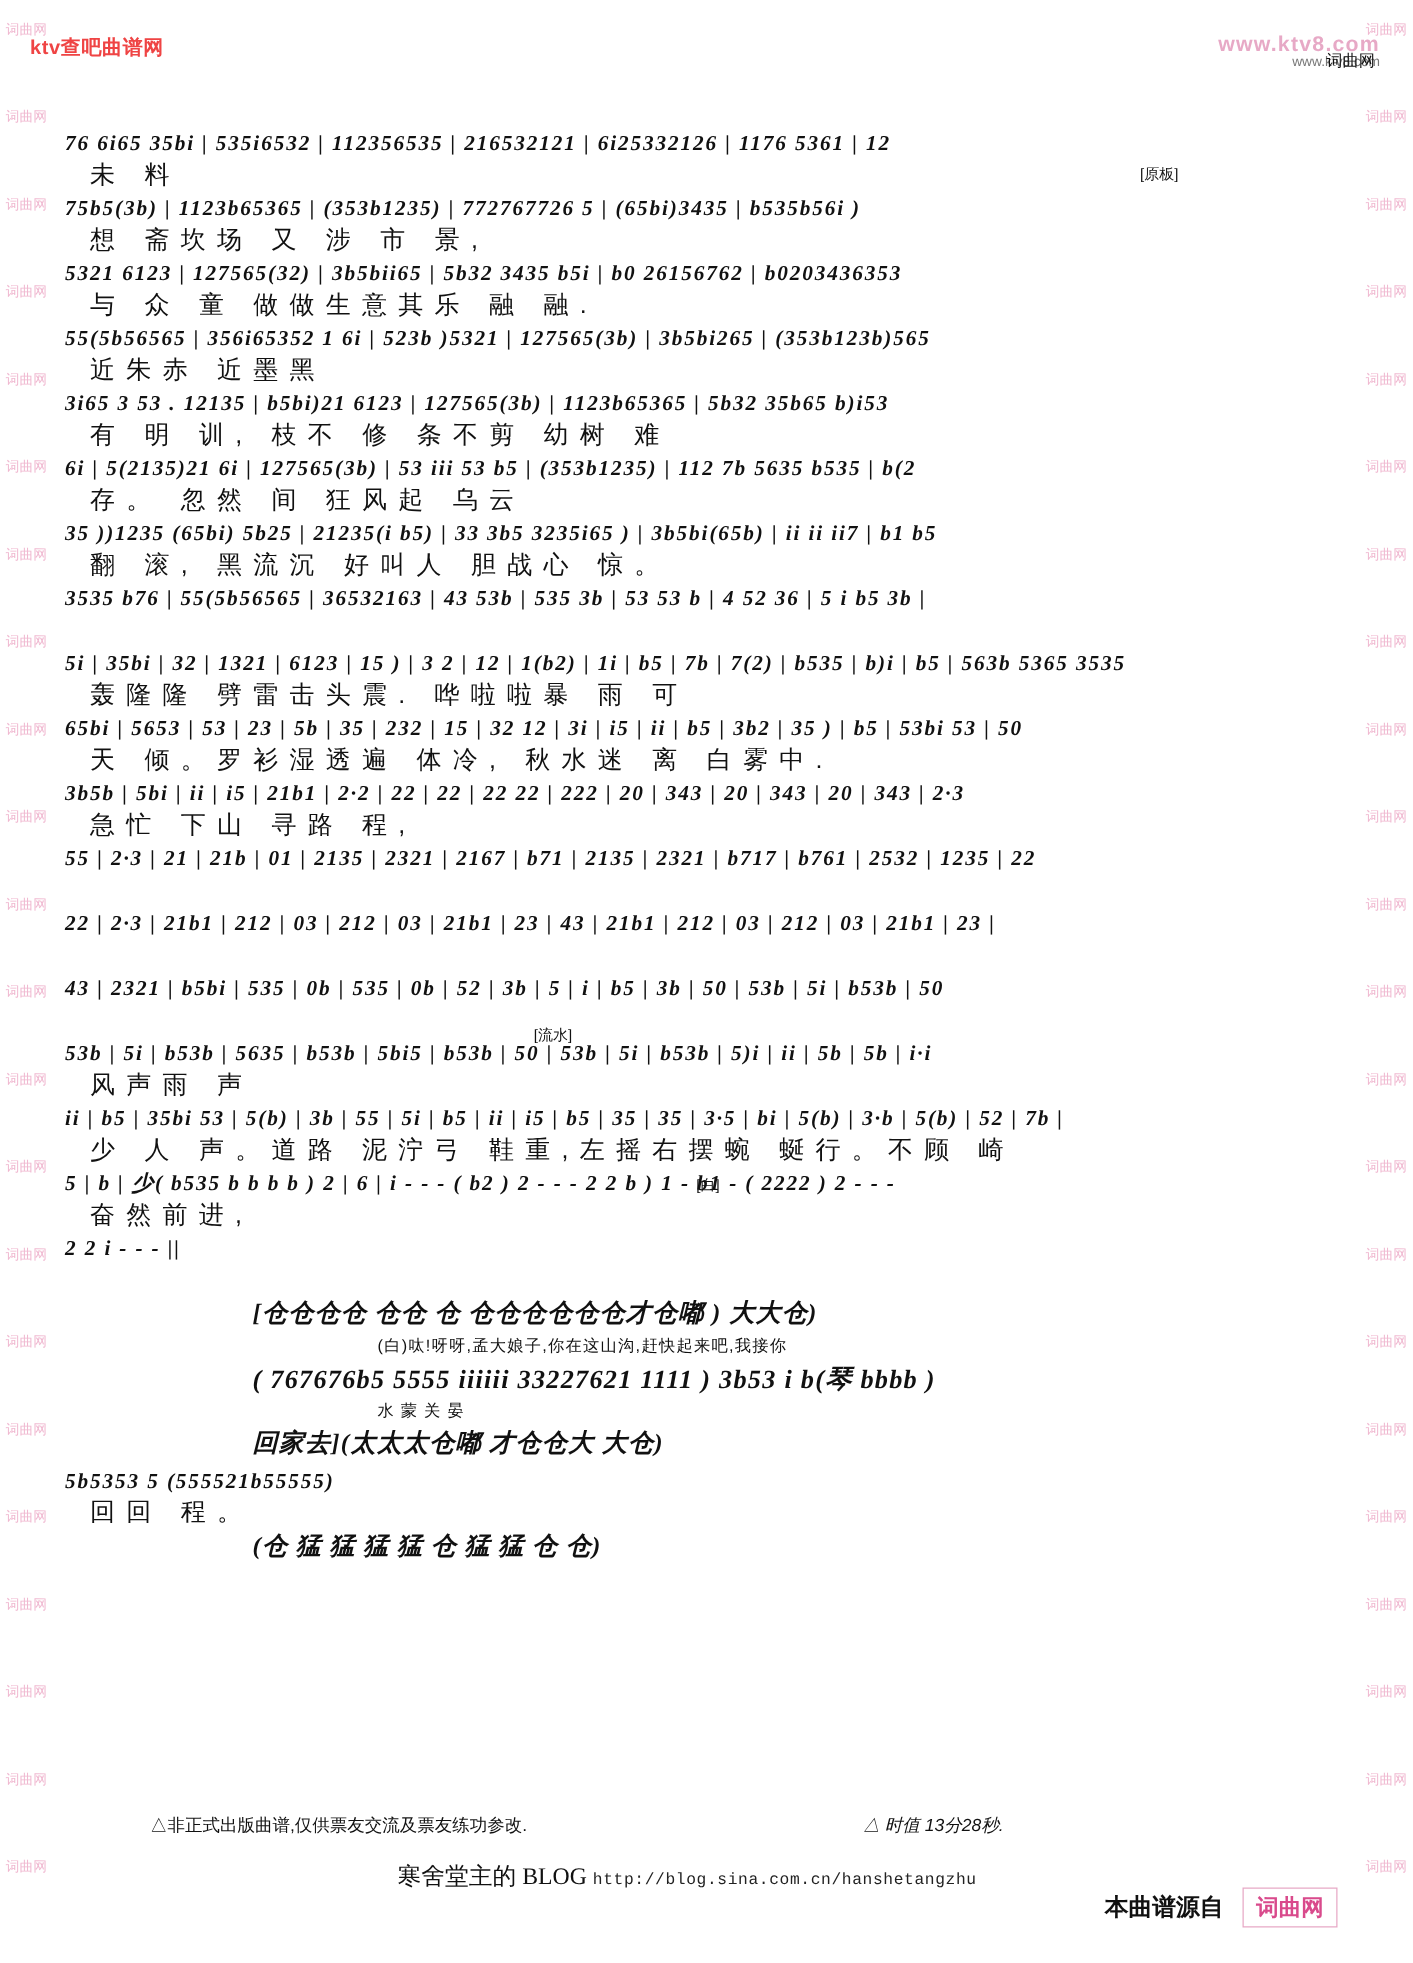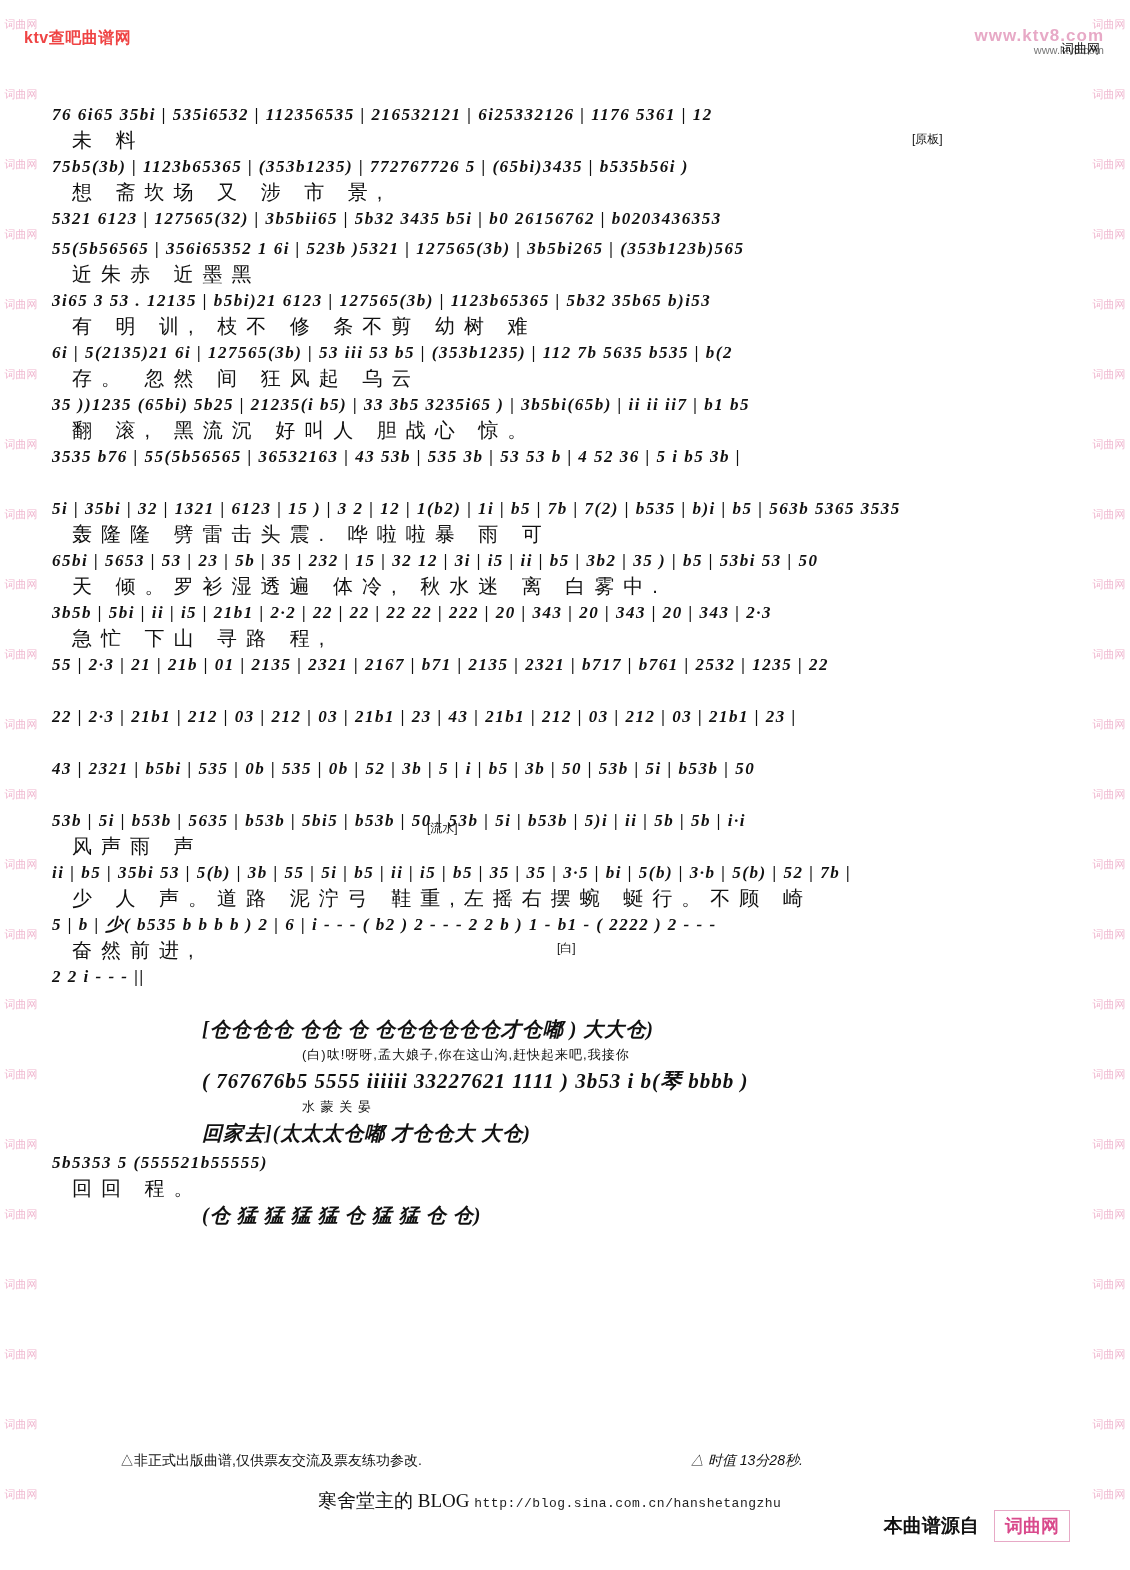--- a/index.html
+++ b/index.html
@@ -246,20 +246,21 @@
       <div class="line">
         <div class="notes">76 6i65 35bi | 535i6532 | 112356535 | 216532121 | 6i25332126 | 1176 5361 | 12</div>
         <div class="lyric indent1">未  料</div>
       </div>
       <div class="line">
         <div class="notes">75b5(3b) | 1123b65365 | (353b1235) | 772767726 5 | (65bi)3435 | b535b56i )</div>
         <div class="lyric indent1">想  斋坎场      又  涉  市  景,</div>
       </div>
       <div class="line">
         <div class="notes">5321 6123 | 127565(32) | 3b5bii65 | 5b32 3435 b5i | b0 26156762 | b0203436353</div>
+        <div class="lyric indent1">与  众  童  做做生意其乐  融  融.</div>
       </div>
       <div class="line">
         <div class="notes">55(5b56565 | 356i65352 1 6i | 523b )5321 | 127565(3b) | 3b5bi265 | (353b123b)565</div>
         <div class="lyric indent1">近朱赤  近墨黑</div>
       </div>
       <div class="line">
         <div class="notes">3i65 3 53 . 12135 | b5bi)21 6123 | 127565(3b) | 1123b65365 | 5b32 35b65 b)i53</div>
         <div class="lyric indent1">有  明  训, 枝不 修  条不剪  幼树  难</div>
       </div>
       <div class="line">

